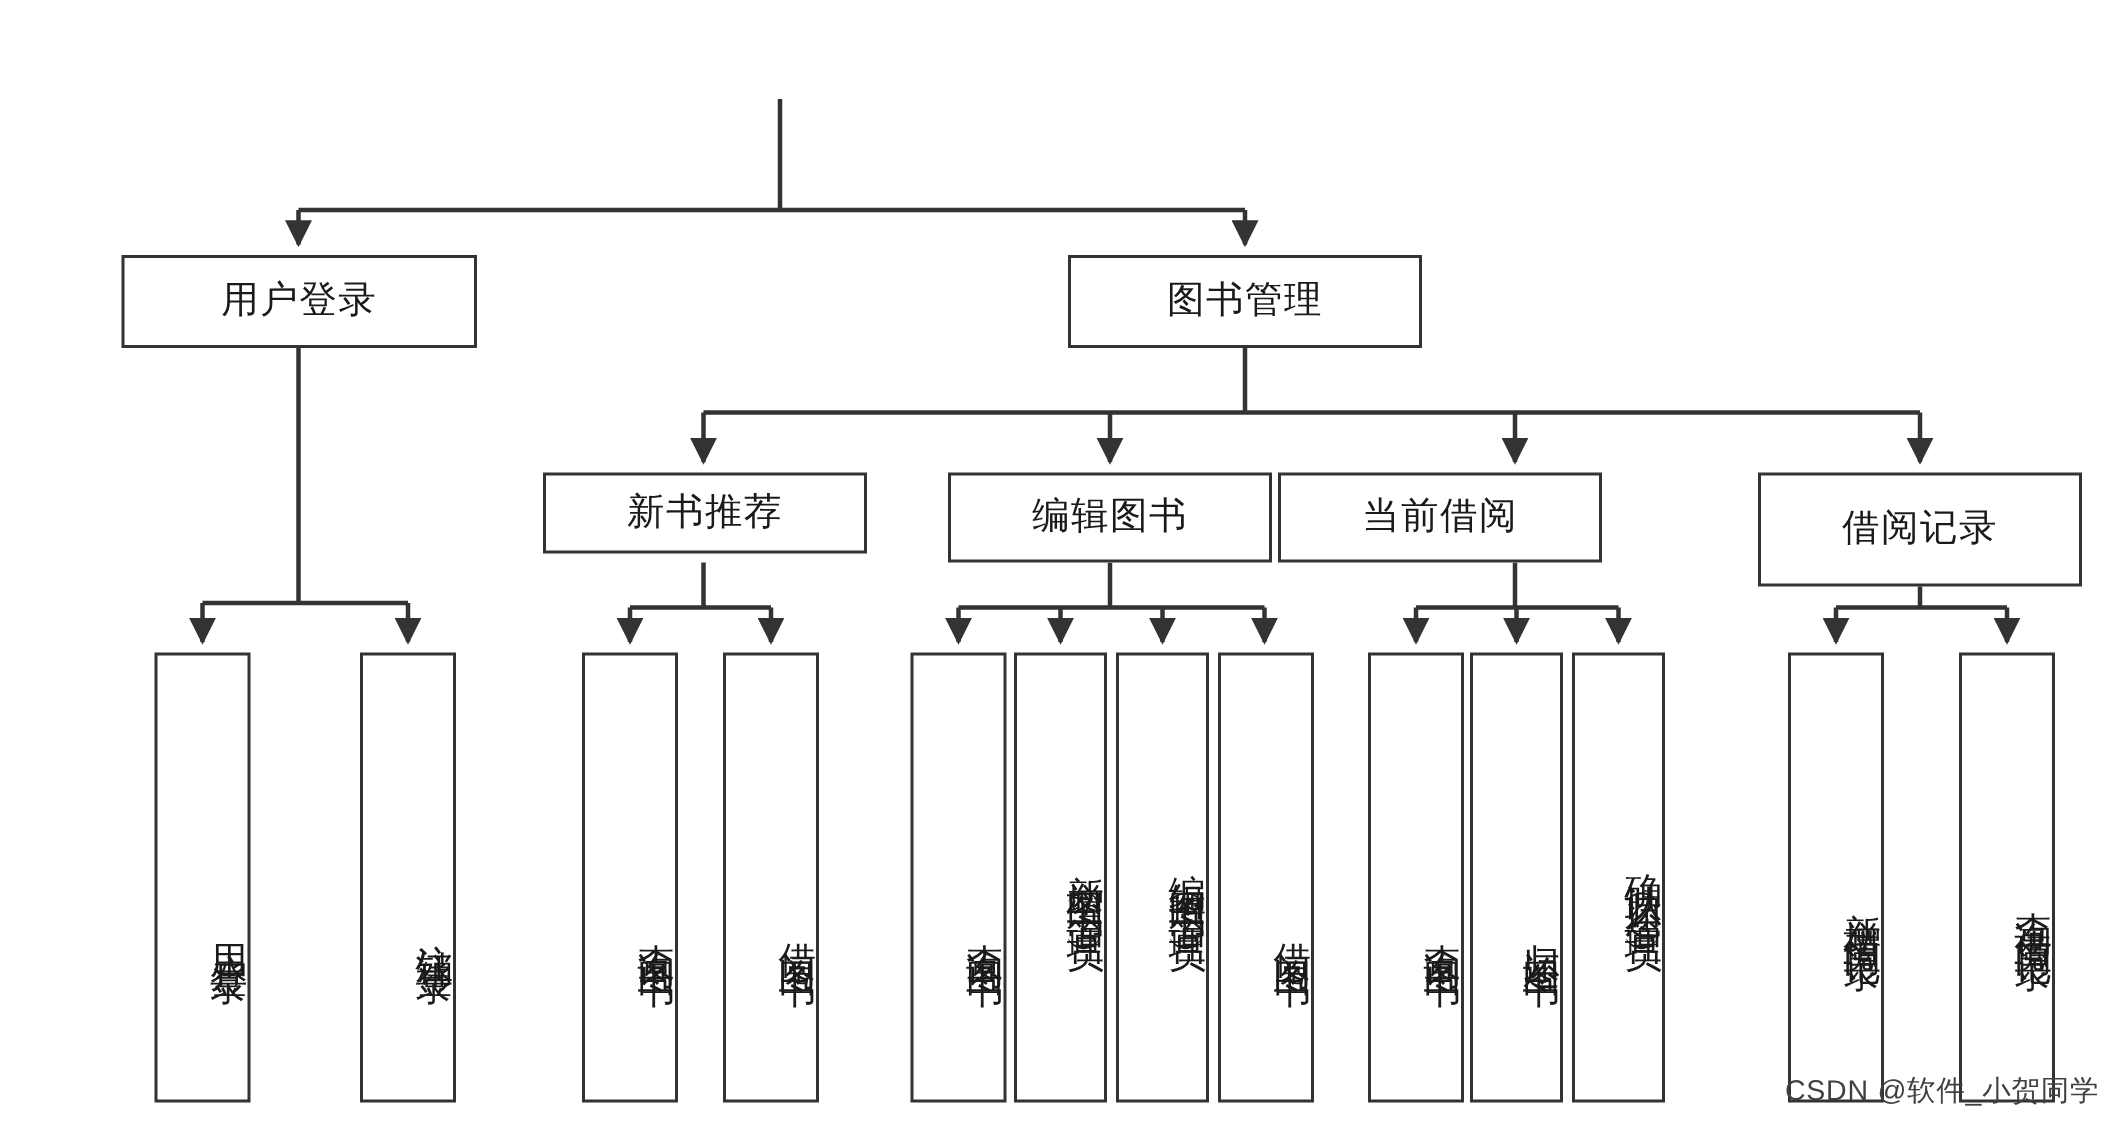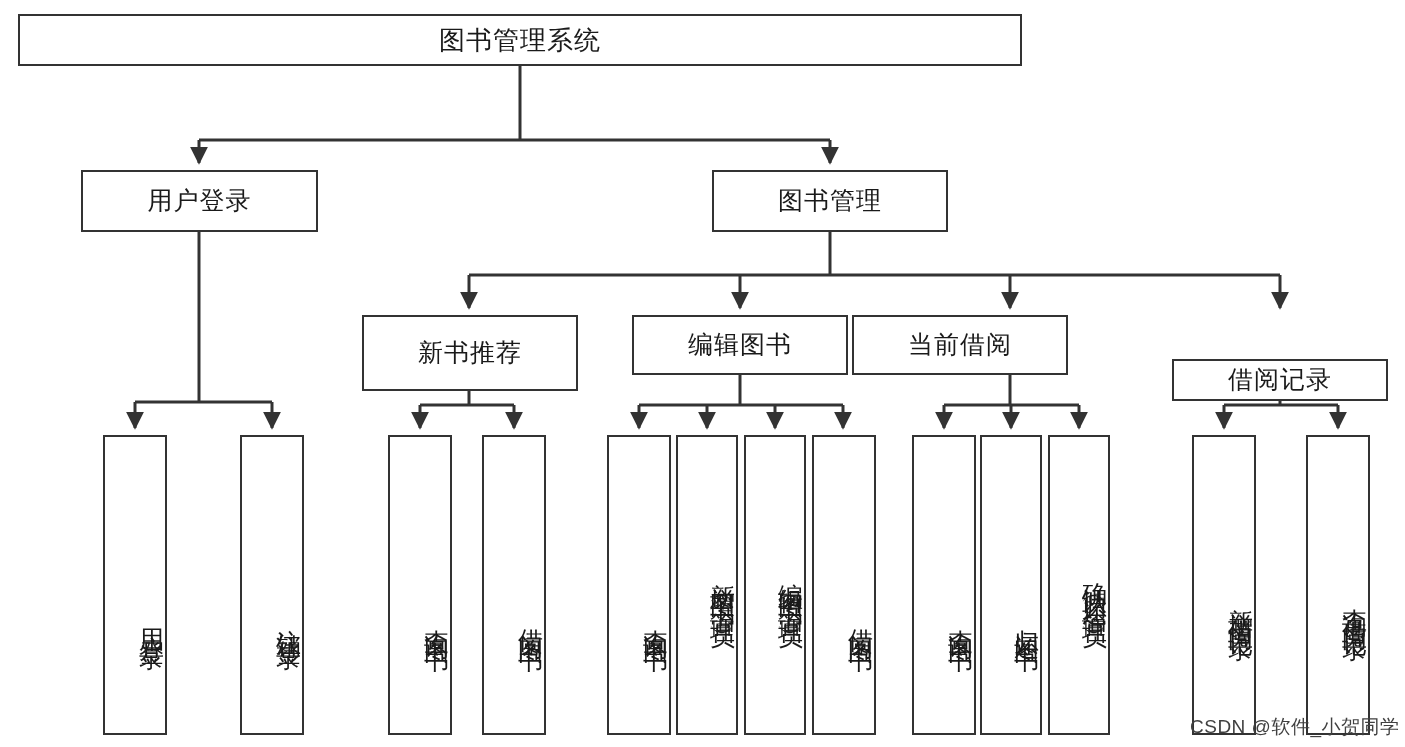--- a/index.html
+++ b/index.html
@@ -114,41 +114,38 @@
       <path d="M 1011 405 L 1011 428" marker-end="url(#arrow)"></path>
       <path d="M 1079 405 L 1079 428" marker-end="url(#arrow)"></path>
 
       <path d="M 1280 375 L 1280 405"></path>
       <path d="M 1224 405 L 1338 405"></path>
       <path d="M 1224 405 L 1224 428" marker-end="url(#arrow)"></path>
       <path d="M 1338 405 L 1338 428" marker-end="url(#arrow)"></path>
     </g>
   </svg>
 
-  <div class="node node-h node-root" style="left:18px; top:14px; width:1004px; height:52px;">
-    <span>图书管理系统</span>
-  </div>
 
   <div class="node node-h" style="left:81px; top:170px; width:237px; height:62px;">
     <span>用户登录</span>
   </div>
   <div class="node node-h" style="left:712px; top:170px; width:236px; height:62px;">
     <span>图书管理</span>
   </div>
 
-  <div class="node node-h" style="left:362px; top:315px; width:216px; height:76px;">
+  <div class="node node-h" style="left:362px; top:315px; width:216px; height:54px;">
     <span>新书推荐</span>
   </div>
   <div class="node node-h" style="left:632px; top:315px; width:216px; height:60px;">
     <span>编辑图书</span>
   </div>
   <div class="node node-h" style="left:852px; top:315px; width:216px; height:60px;">
     <span>当前借阅</span>
   </div>
-  <div class="node node-h" style="left:1172px; top:315px; width:216px; height:42px;margin-top:44px;">
+  <div class="node node-h" style="left:1172px; top:315px; width:216px; height:76px;">
     <span>借阅记录</span>
   </div>
 
   <div class="node node-v" style="left:103px; top:435px; width:64px; height:300px; padding-top:72px;">
     <span class="vtext">用户登录</span>
   </div>
   <div class="node node-v" style="left:240px; top:435px; width:64px; height:300px; padding-top:72px;">
     <span class="vtext">注销登录</span>
   </div>
 

